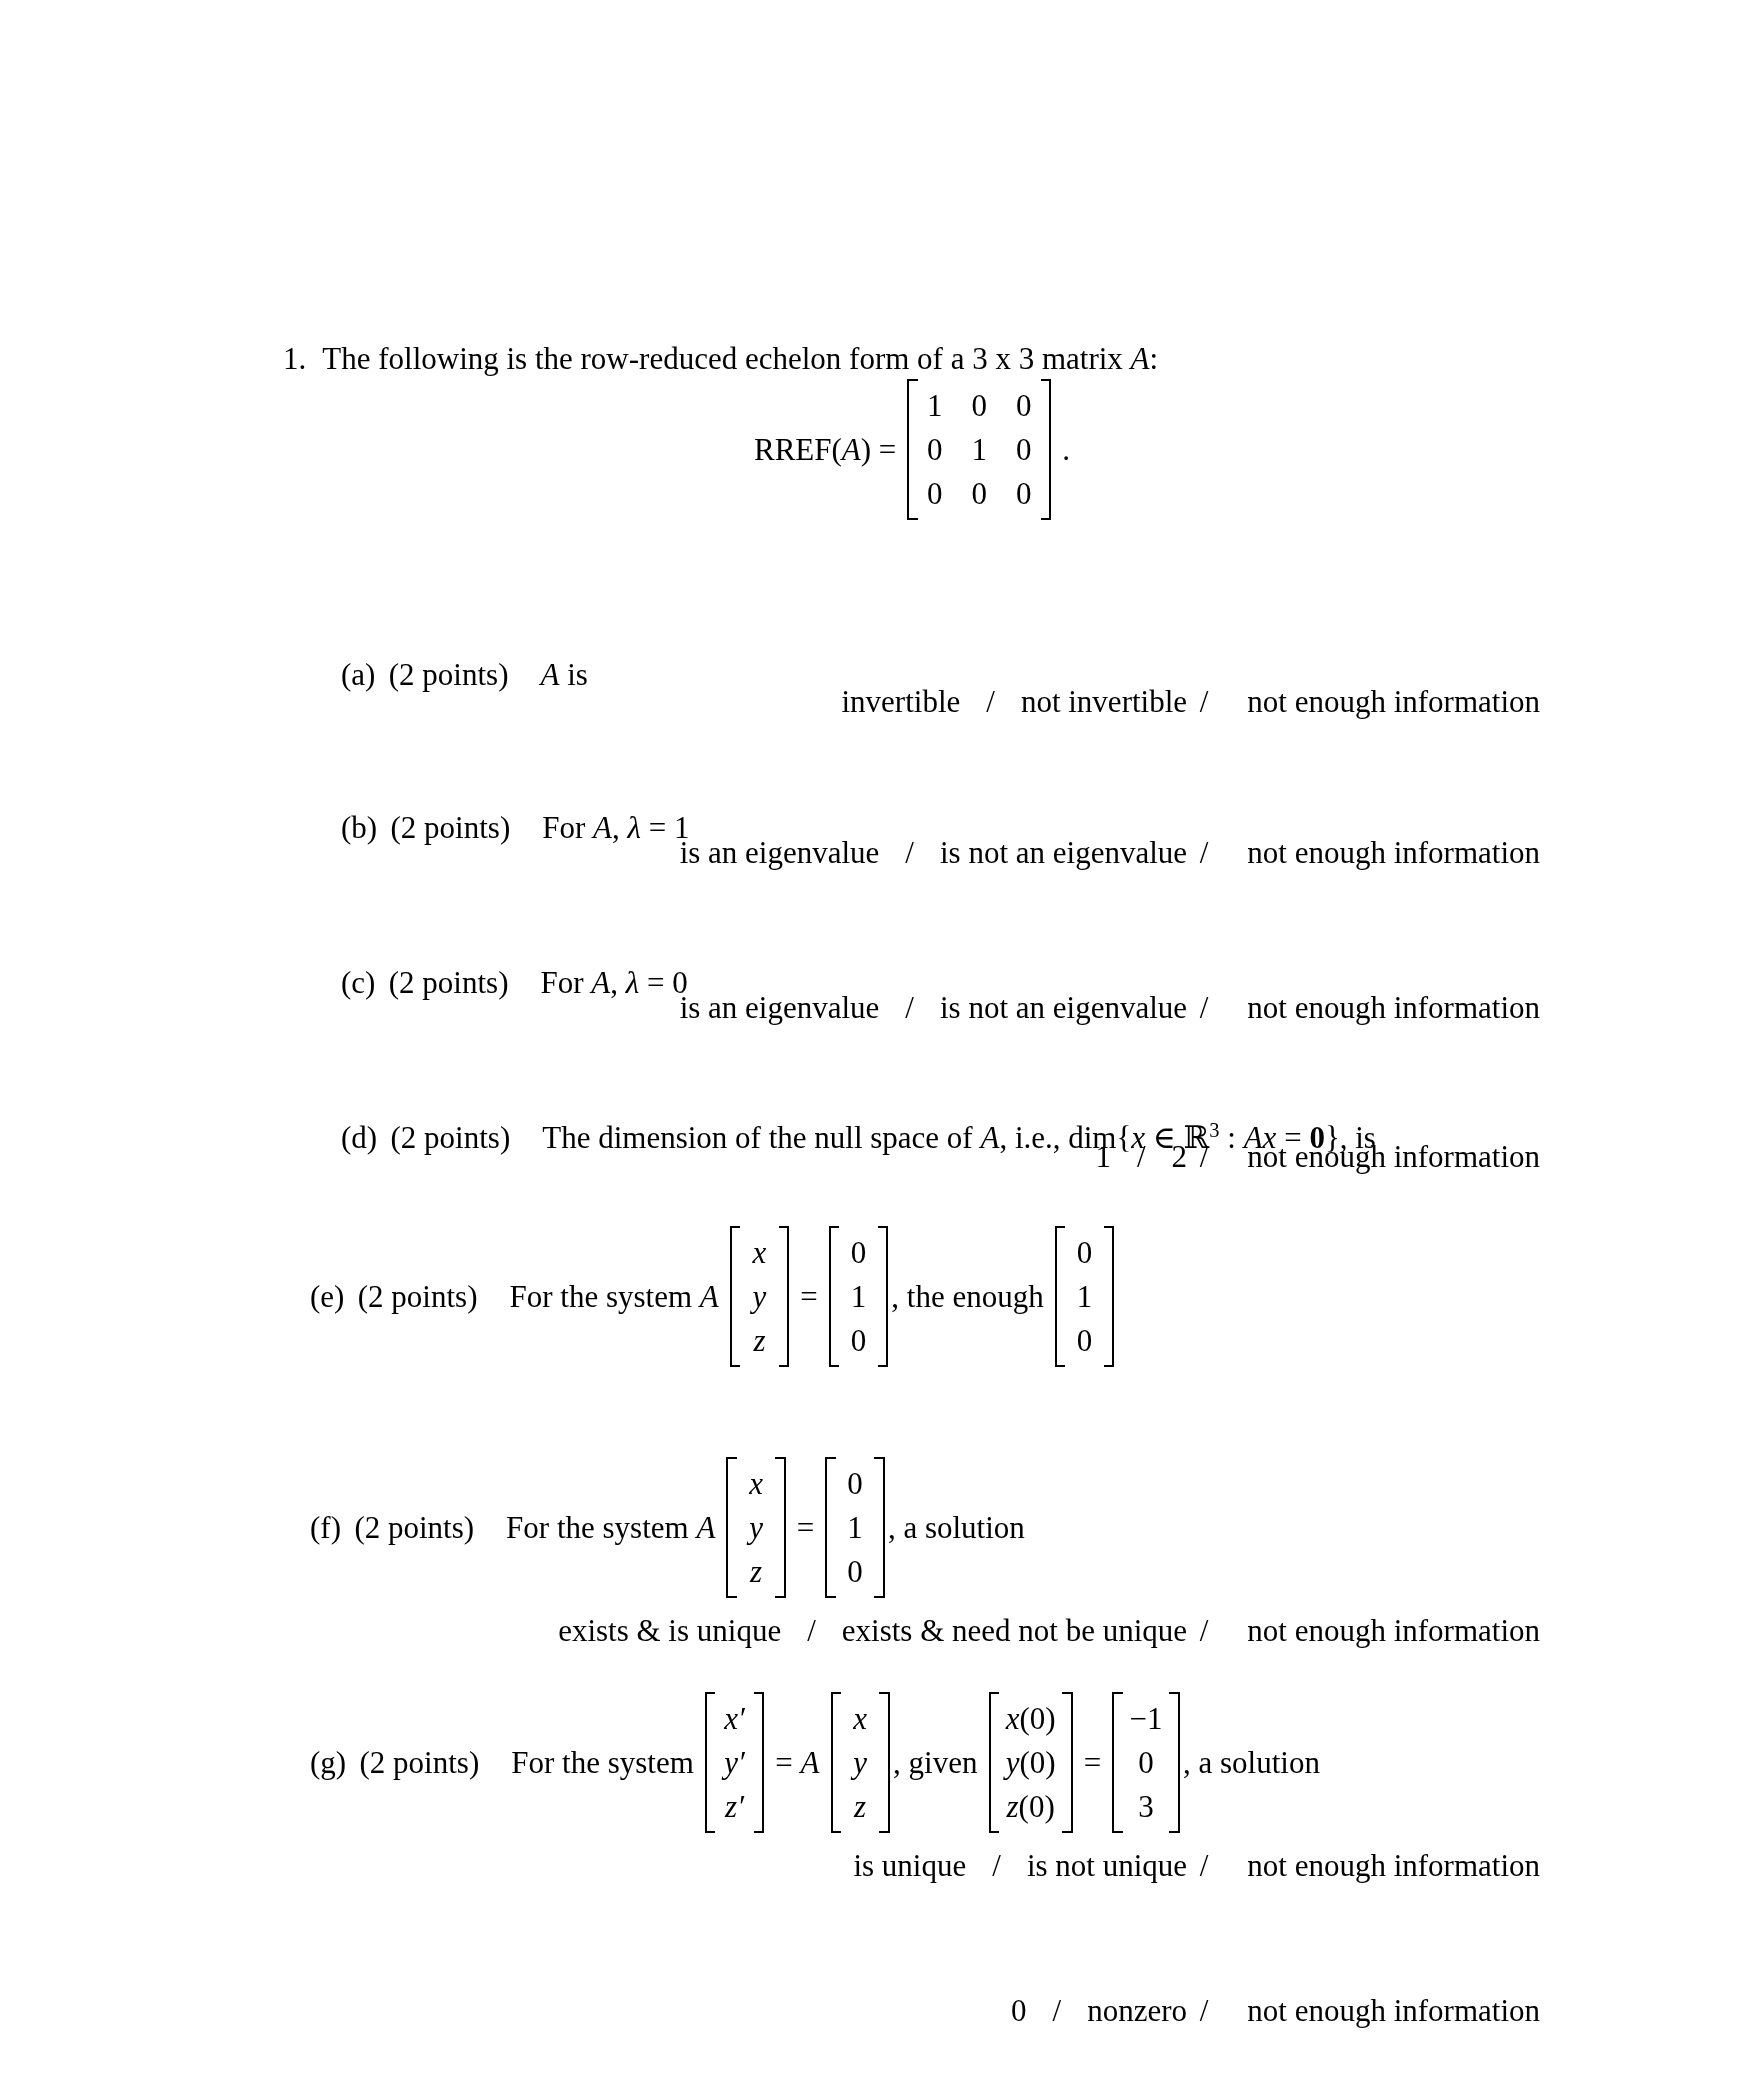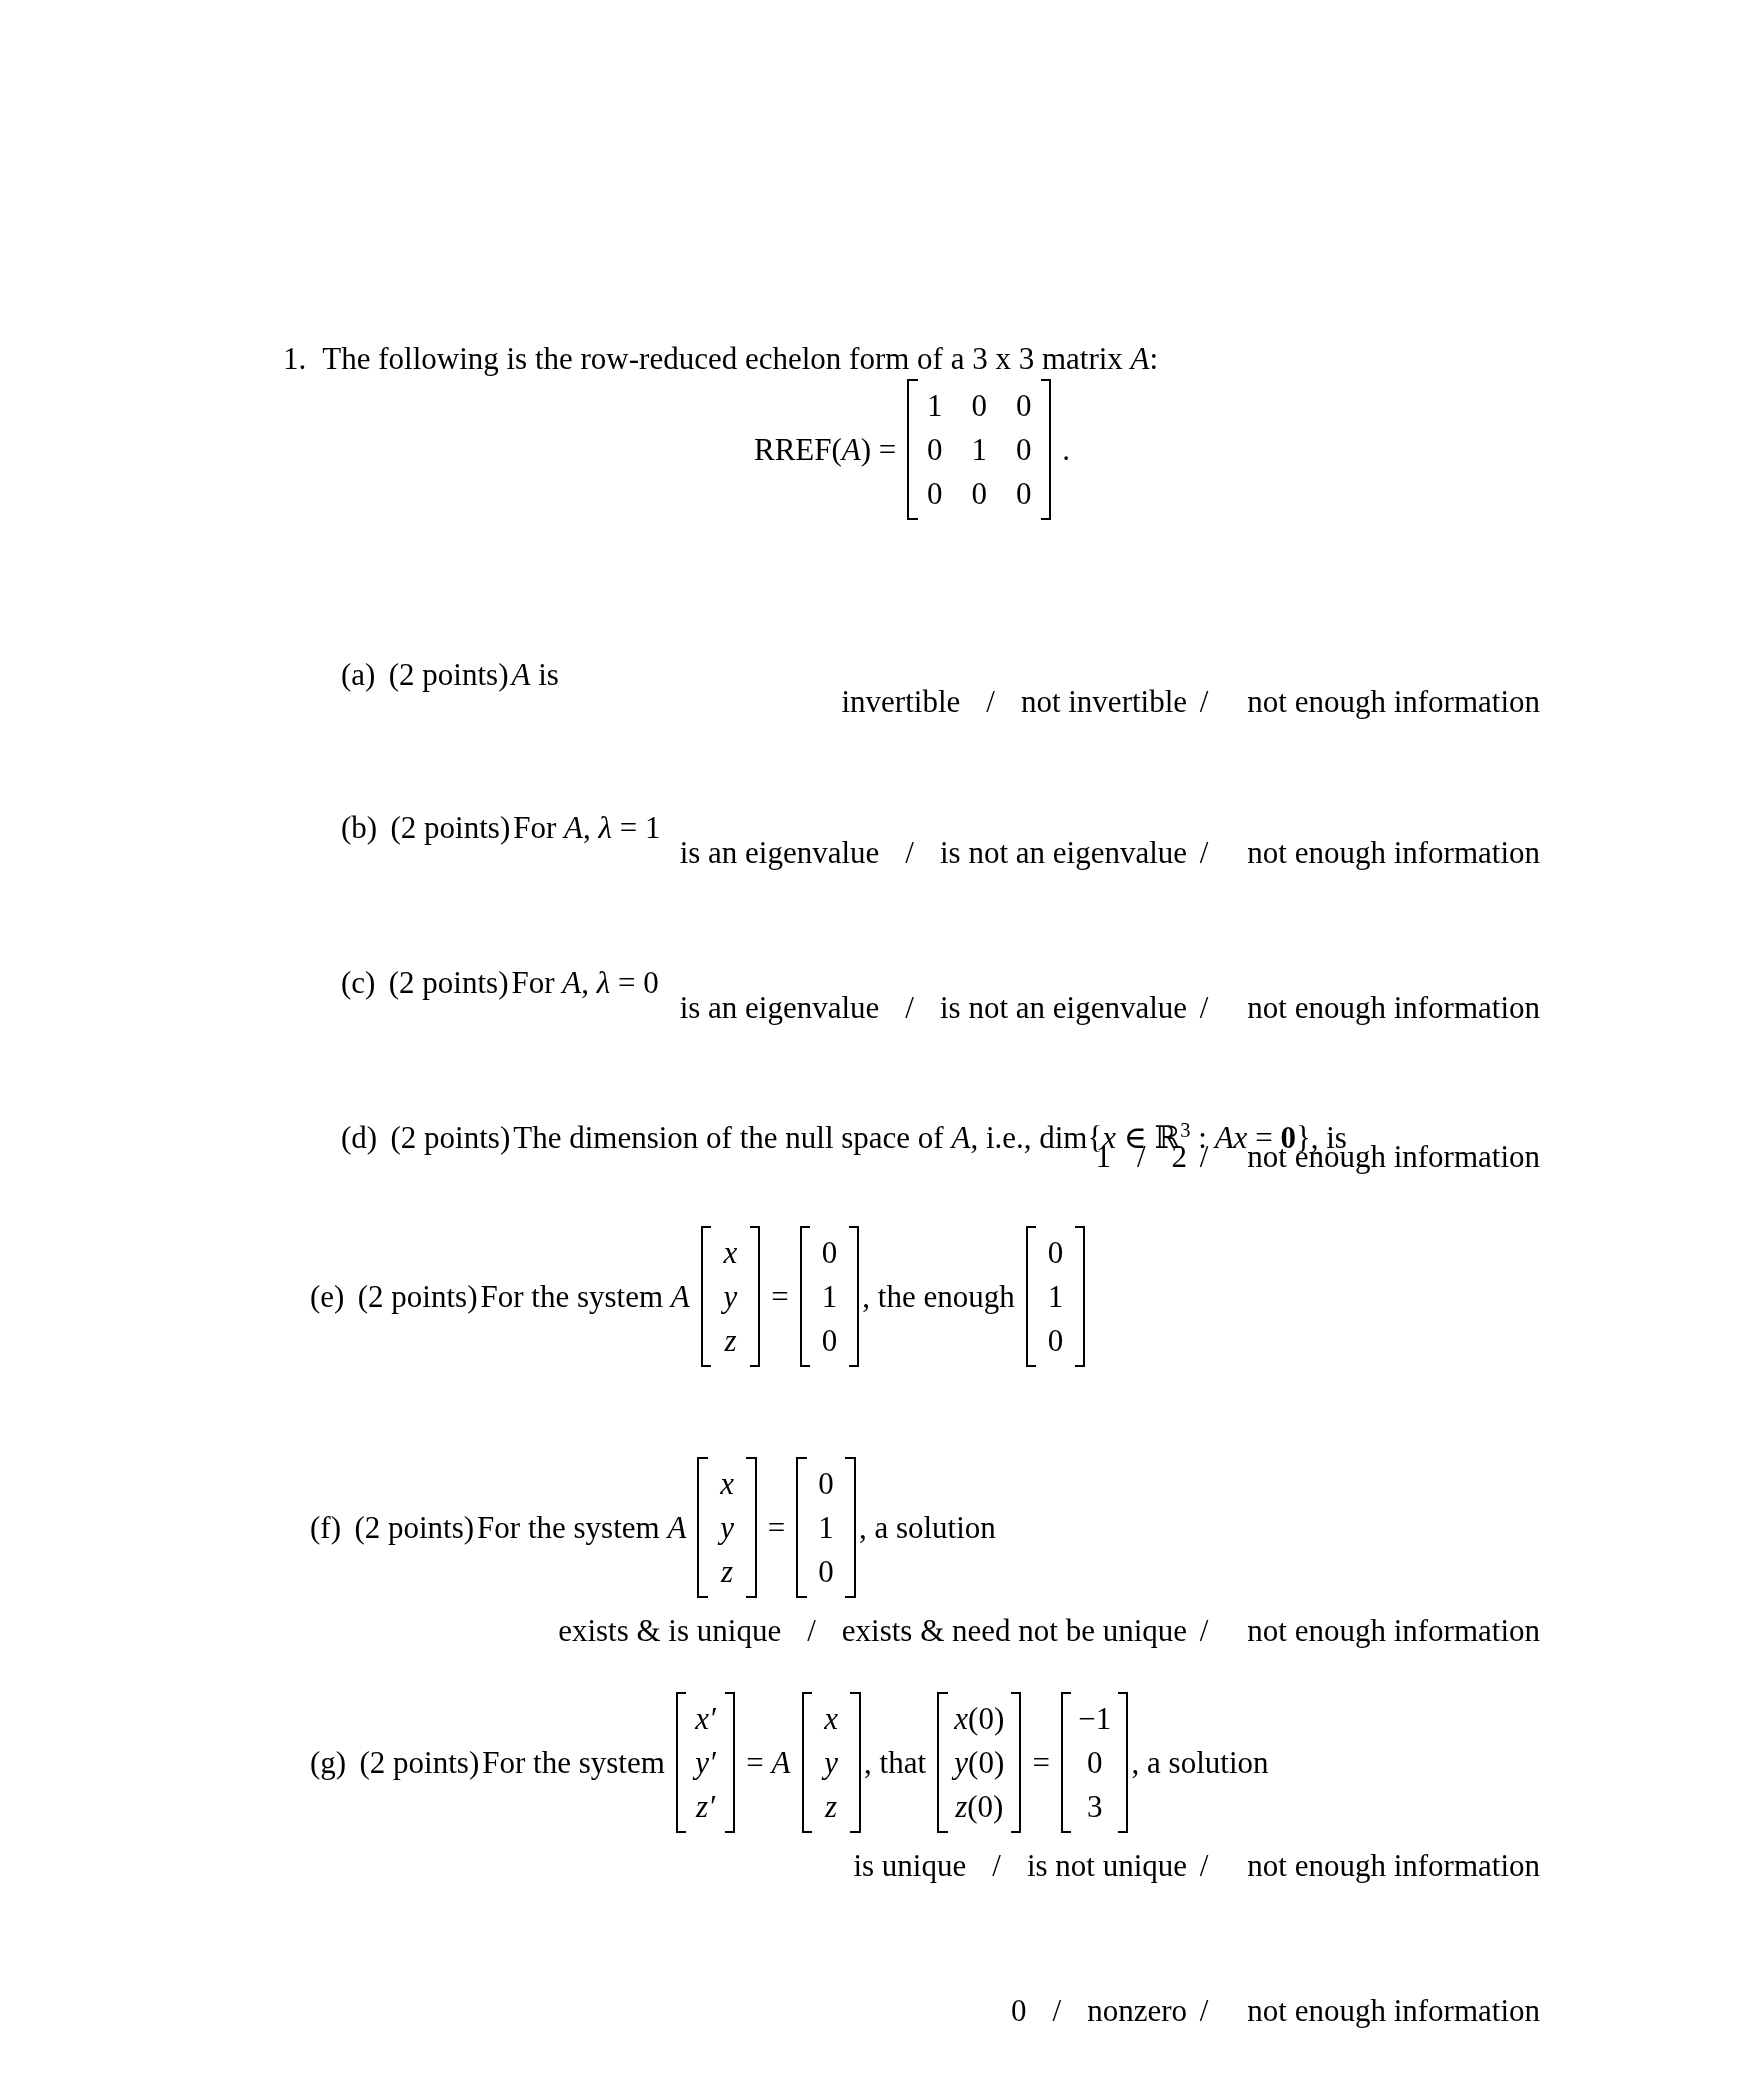--- a/index.html
+++ b/index.html
@@ -6,21 +6,21 @@
   #page {
     position:relative; width:1762px; height:2492px;
     background:#ffffff; color:#000000;
     font-family:"Liberation Serif","DejaVu Serif",serif;
     font-size:31px; overflow:hidden;
   }
   .line { position:absolute; left:310px; line-height:36px; white-space:pre; }
   #item1 { left:252px;text-align:center; }
   .inum   { margin-right:16px; }
   .plabel { margin-right:13.4px; }
-  .ppoints{ margin-right:3px; }
+  .ppoints{ margin-right:32px; }
   .note {
     position:absolute; left:289px; width:1227px;
     line-height:44px; text-align:justify;
   }
   .opts {
     position:absolute; left:336px; width:1204px;
     line-height:36px; text-align:right; white-space:pre;
   }
   .sep1 { margin:0 26px; }
   .sep2 { margin-left:12.6px; margin-right:39px; }
@@ -165,21 +165,21 @@
           </span>
         </span>
         <span class="eqtxt"><span class="sg-r"> = </span><span class="sg-i">A</span><span class="sg-r"> </span></span>
         <span class="brk">
           <span class="vcol">
             <span class="vent"><span class="sg-i">x</span></span>
             <span class="vent"><span class="sg-i">y</span></span>
             <span class="vent"><span class="sg-i">z</span></span>
           </span>
         </span>
-        <span class="eqtxt"><span class="sg-r">, that </span></span>
+        <span class="eqtxt"><span class="sg-r">, given </span></span>
         <span class="brk">
           <span class="vcol">
             <span class="vent"><span class="sg-i">x</span><span class="sg-r">(0)</span></span>
             <span class="vent"><span class="sg-i">y</span><span class="sg-r">(0)</span></span>
             <span class="vent"><span class="sg-i">z</span><span class="sg-r">(0)</span></span>
           </span>
         </span>
         <span class="eqtxt"><span class="sg-r"> = </span></span>
         <span class="brk">
           <span class="vcol">

